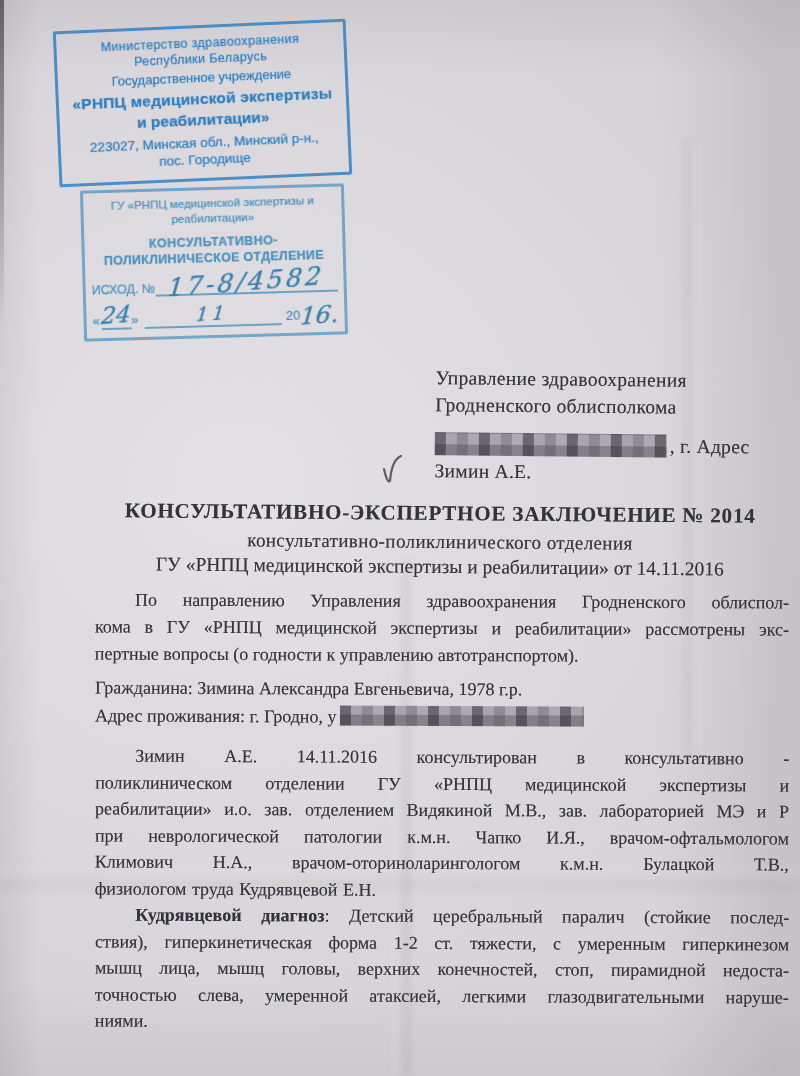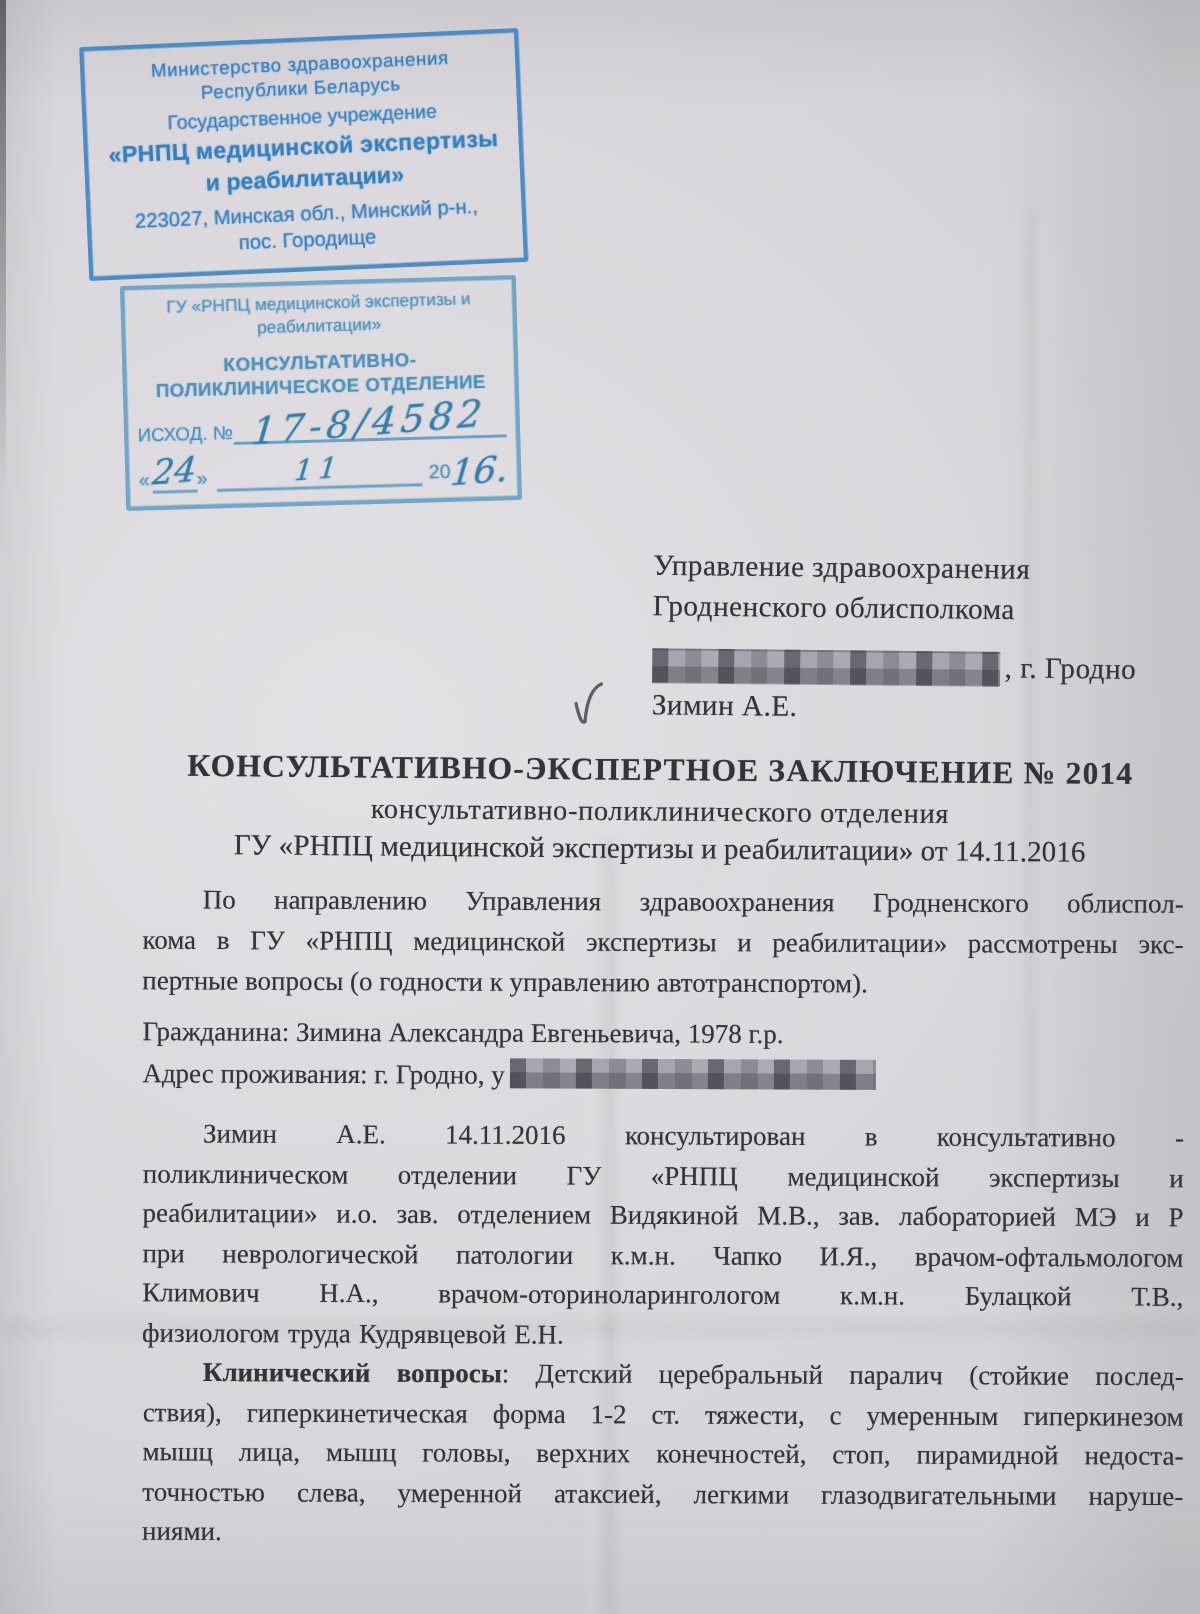--- a/index.html
+++ b/index.html
@@ -129,21 +129,21 @@
       <span>20</span>
       <span class="hw hw-year">16.</span>
     </div>
   </div>
 
   <div class="typed" id="recipient">
     <div>Управление здравоохранения</div>
     <div>Гродненского облисполкома</div>
     <div class="addr-row">
       <span class="mosaic mosaic-1"></span>
-      <span>, г. Гродно</span>
+      <span>, г. Адрес</span>
     </div>
     <div>Зимин А.Е.</div>
   </div>
 
   <div id="checkmark">
     <svg width="26" height="36" viewBox="0 0 26 36">
       <path d="M4 16 C6 25 8 30 10 28 C11 16 14 6 21 3" fill="none" stroke="#3d3c46" stroke-width="2.2" stroke-linecap="round" opacity=".8"></path>
     </svg>
   </div>
 
@@ -170,21 +170,21 @@
       <div class="line">Зимин А.Е. 14.11.2016 консультирован в консультативно -</div>
       <div class="line">поликлиническом отделении ГУ «РНПЦ медицинской экспертизы и</div>
       <div class="line">реабилитации» и.о. зав. отделением Видякиной М.В., зав. лабораторией МЭ и Р</div>
       <div class="line">при неврологической патологии к.м.н. Чапко И.Я., врачом-офтальмологом</div>
       <div class="line">Климович Н.А., врачом-оториноларингологом к.м.н. Булацкой Т.В.,</div>
       <div class="line">физиологом труда Кудрявцевой Е.Н.</div>
     </div>
 
   <div class="typed para" id="para-diagnosis">
     <div class="jfull">
-      <span class="b">Клинический вопросы</span><span>: Детский церебральный паралич (стойкие послед-</span>
+      <span class="b">Кудрявцевой диагноз</span><span>: Детский церебральный паралич (стойкие послед-</span>
     </div>
     <div class="jlines">
         <div class="line">ствия), гиперкинетическая форма 1-2 ст. тяжести, с умеренным гиперкинезом</div>
         <div class="line">мышц лица, мышц головы, верхних конечностей, стоп, пирамидной недоста-</div>
         <div class="line">точностью слева, умеренной атаксией, легкими глазодвигательными наруше-</div>
         <div class="line">ниями.</div>
       </div>
   </div>
 </div>
 

